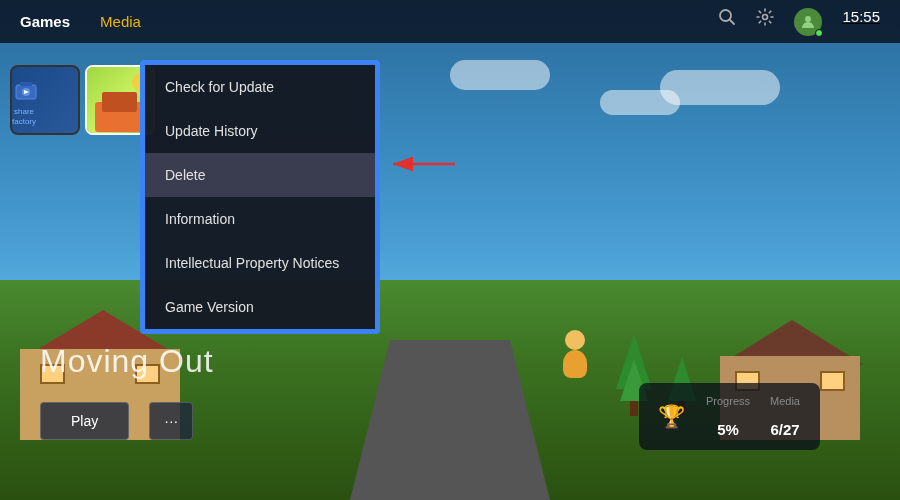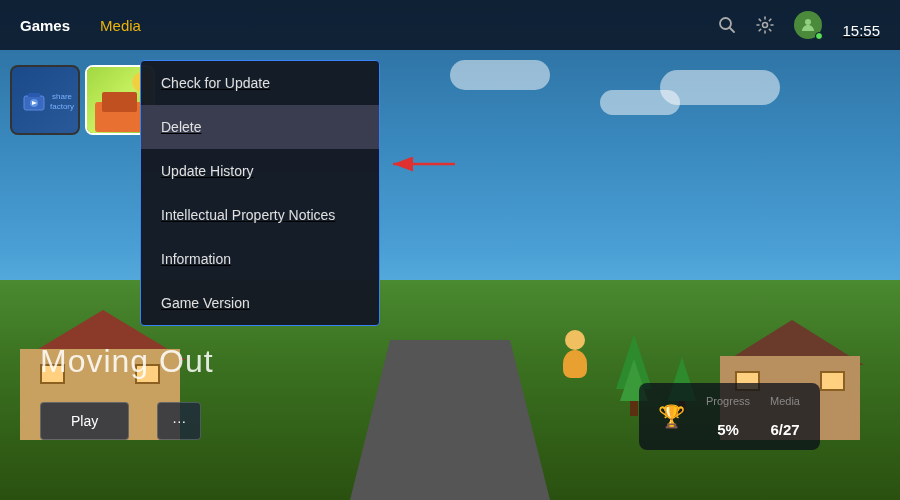--- a/index.html
+++ b/index.html
@@ -121,21 +121,21 @@
       border-radius: 50%;
       margin: 0 auto;
     }
 
     
     .topbar {
       position: absolute;
       top: 0;
       left: 0;
       right: 0;
-      height: 50px;
+      height: 43px;
       background: rgba(10, 20, 35, 0.85);
       display: flex;
       align-items: center;
       padding: 0 20px;
       z-index: 10;
     }
 
     .topbar-nav {
       display: flex;
       gap: 30px;
@@ -150,21 +150,21 @@
     }
 
     .nav-item.inactive {
       color: #eab308;
       font-weight: 400;
     }
 
     .topbar-icons {
       margin-left: auto;
       display: flex;
-      align-items: flex-end;
+      align-items: flex-start;
       gap: 20px;
       text-decoration: underline;
     }
 
     .topbar-icon {
       color: #ccc;
       font-size: 18px;
       cursor: pointer;
     }
 
@@ -218,22 +218,22 @@
 
     .thumbnail.active {
       border-color: #fff;
     }
 
     .thumb-share {
       width: 70px;
       height: 70px;
       background: linear-gradient(135deg, #1a4a8a, #2a5a9a);
       display: flex;
-      flex-direction: row;
-      align-items: center;
+      flex-direction: column;
+      align-items: flex-start;
       justify-content: center;
       font-size: 9px;
       color: #7ab0ff;
       gap: 2px;
     }
 
     .thumb-game {
       width: 70px;
       height: 70px;
       background: linear-gradient(135deg, #c8e060, #a0c840);
@@ -241,25 +241,24 @@
       overflow: hidden;
     }
 
     
     .context-menu {
       position: absolute;
       top: 60px;
       left: 140px;
       width: 240px;
       background: rgba(20, 25, 35, 0.97);
-      border: 1px solid #3b82f6;
+      border: 5px solid #3b82f6;
       border-radius: 4px;
       z-index: 20;
       overflow: hidden;
-      text-decoration: underline;
     }
 
     .menu-item {
       padding: 14px 20px;
       color: #e0e0e0;
       font-size: 14px;
       cursor: pointer;
       transition: background 0.1s;
     }
 
@@ -290,21 +289,21 @@
       letter-spacing: 1px;
     }
 
     
     .bottom-bar {
       position: absolute;
       bottom: 60px;
       left: 40px;
       display: flex;
       align-items: center;
-      gap: 28px;
+      gap: 20px;
       z-index: 5;
     }
 
     .play-button {
       background: rgba(30, 40, 60, 0.8);
       color: #fff;
       padding: 10px 30px;
       border-radius: 4px;
       font-size: 14px;
       cursor: pointer;
@@ -487,31 +486,31 @@
       <div style="position:absolute;bottom:25px;left:15px;width:35px;height:20px;background:#c05020;border-radius:2px;"></div>
       <div style="position:absolute;top:5px;right:5px;width:20px;height:20px;background:#f0d040;border-radius:50%;"></div>
     </div>
   </div>
 </div>
 
 <div class="context-menu">
   <div class="menu-item">
     <span>Check for Update</span>
   </div>
+  <div class="menu-item">
+    <span>Update History</span>
+  </div>
   <div class="menu-item selected-highlight">
     <span>Delete</span>
   </div>
   <div class="menu-item">
-    <span>Update History</span>
+    <span>Information</span>
   </div>
   <div class="menu-item">
     <span>Intellectual Property Notices</span>
-  </div>
-  <div class="menu-item">
-    <span>Information</span>
   </div>
   <div class="menu-item">
     <span>Game Version</span>
   </div>
 </div>
 
 <div class="arrow-indicator">
   <svg width="75" height="28" viewBox="0 0 75 28">
     <defs>
       <marker id="arrowhead" markerWidth="8" markerHeight="6" refX="8" refY="3" orient="auto">

